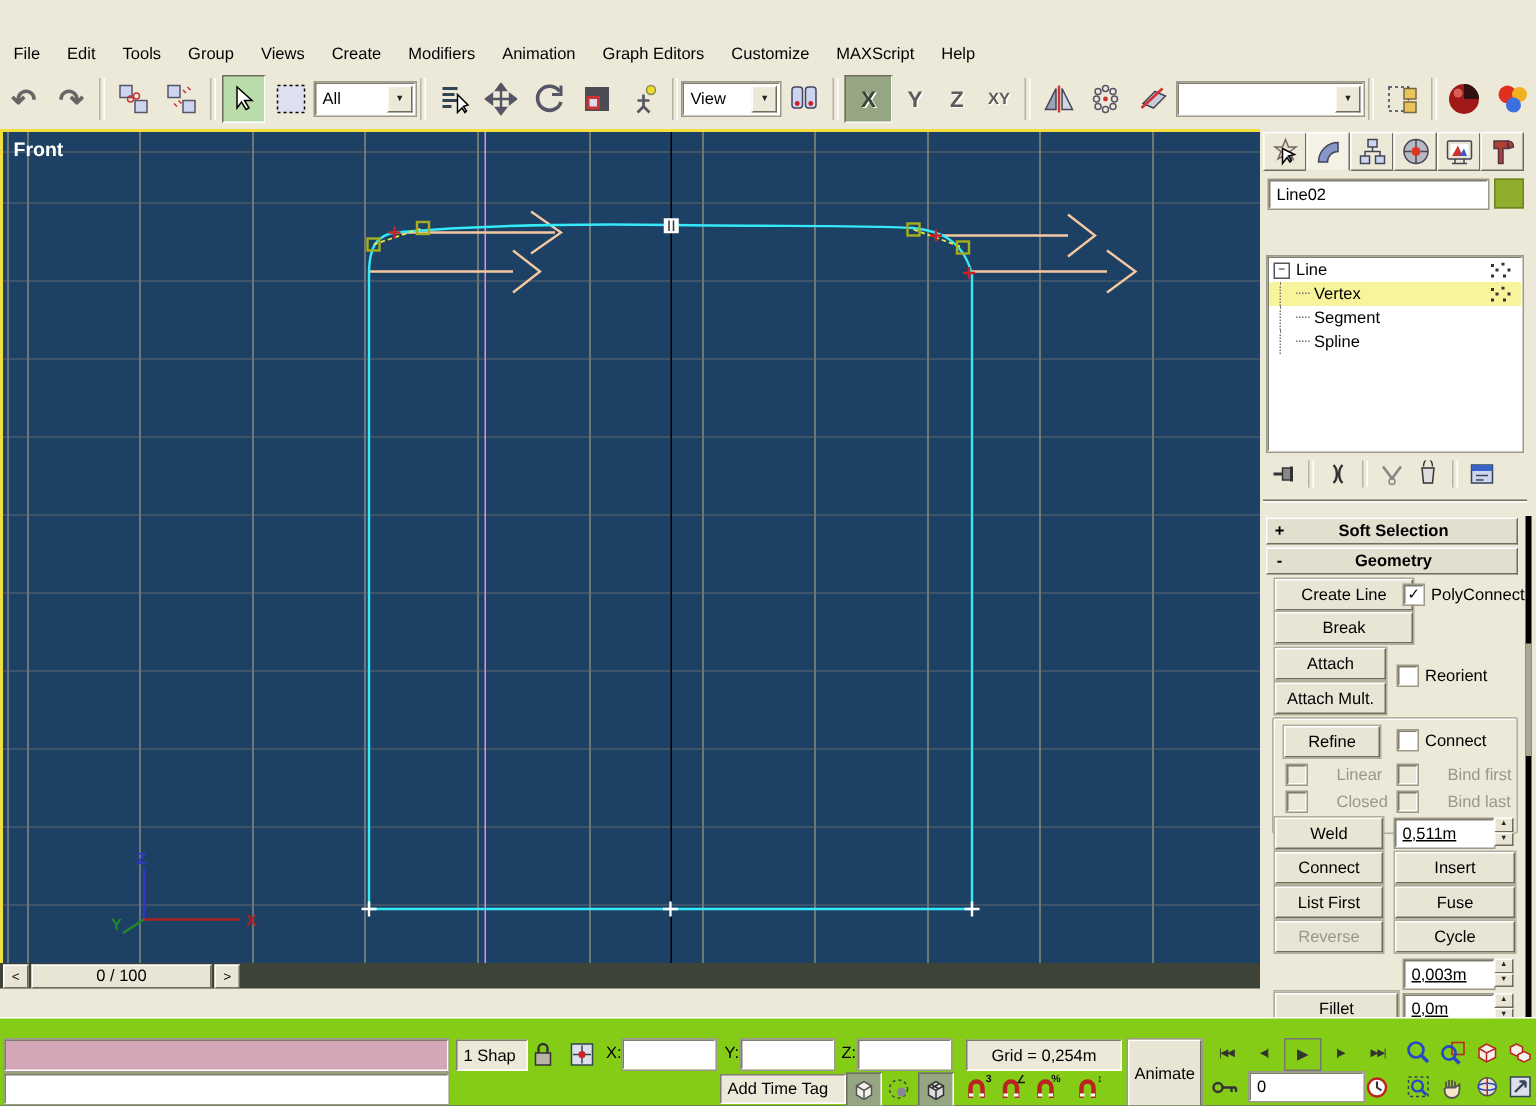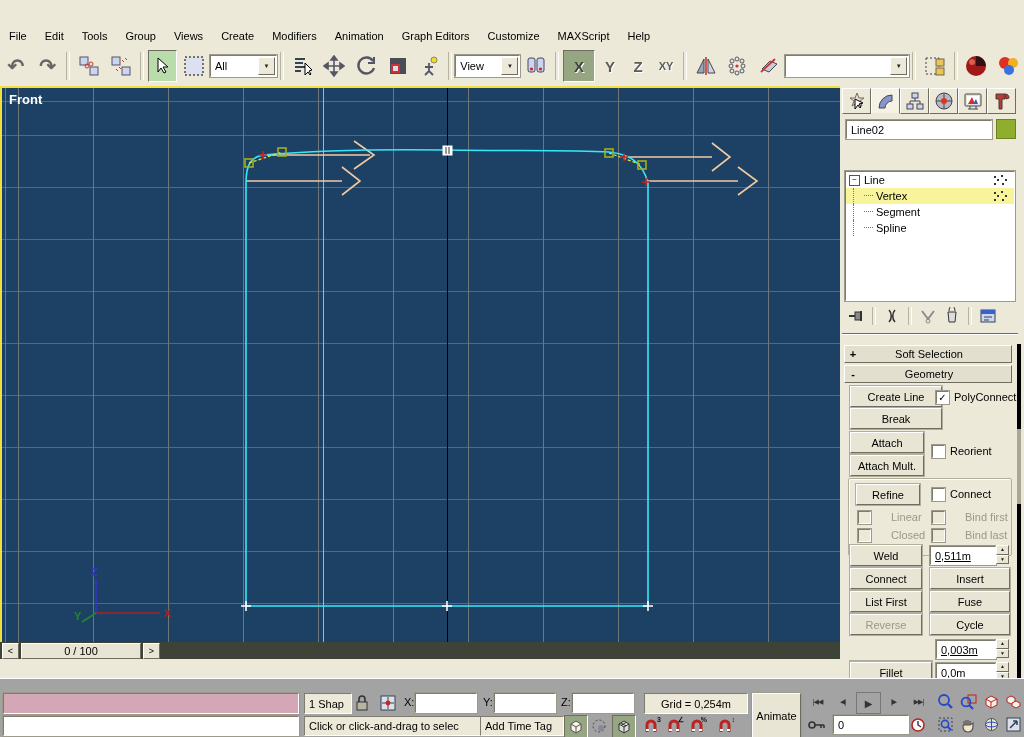--- a/index.html
+++ b/index.html
@@ -41,21 +41,21 @@
   .expbox{width:9px;height:9px;border:1px solid #555;background:#fff;font-size:8px;line-height:7px;text-align:center;margin:0 4px 0 3px;}
   .treegap{width:10px;height:16px;border-left:1px dotted #777;margin-left:7px;}
   .treestub{width:9px;height:1px;border-top:1px dotted #777;margin-right:3px;}
   .dots{position:absolute;right:3px;top:3px;}
   .stackbtns{position:absolute;left:4px;top:219px;width:176px;height:22px;display:flex;align-items:center;}
   .sbtn{width:24px;height:20px;display:flex;align-items:center;justify-content:center;}
   .ssep{width:2px;height:18px;border-left:1px solid #b8b4a2;border-right:1px solid #fff;margin:0 4px;}
   .divider{position:absolute;left:2px;top:247px;width:176px;border-top:1px solid #6f6d5f;border-bottom:1px solid #fff;}
   .rollout{position:absolute;left:4px;width:166px;height:16px;background:#e2dfcf;border:1px solid;border-color:#fff #6f6d5f #6f6d5f #fff;display:flex;align-items:center;font-weight:bold;font-size:11px;}
   .rollsign{width:16px;text-align:center;font-weight:bold;}
-  .rolltitle{flex:1;text-align:center;margin-left:-14px;font-weight:normal;}
+  .rolltitle{flex:1;text-align:center;margin-left:-14px;font-weight:bold;}
   .pbtn{position:absolute;height:19px;background:#e8e5d5;border:1px solid;border-color:#fff #6f6d5f #6f6d5f #fff;outline:1px solid #b2ae9c;display:flex;align-items:center;justify-content:center;font-size:11px;}
   .pbtn.disabled{color:#9a988a;}
   .cb{display:inline-block;width:11px;height:11px;background:#fff;border:1px solid;border-color:#7e7c6e #fff #fff #7e7c6e;outline:1px solid #9c9a8a;font-size:10px;line-height:11px;text-align:center;vertical-align:middle;}
   .cb.dis{background:#ece9d8;}
   .cblabel{margin-left:5px;vertical-align:middle;}
   .graylab{color:#9a988a;margin-left:20px;}
   .spinfield{position:absolute;height:17px;background:#fff;border:1px solid;border-color:#7e7c6e #fff #fff #7e7c6e;outline:1px solid #9c9a8a;display:flex;align-items:center;padding-left:4px;font-size:11px;text-decoration:underline;}
   .spinner{position:absolute;width:13px;height:19px;display:flex;flex-direction:column;}
   .spinner span{flex:1;background:#e8e5d5;border:1px solid;border-color:#fff #6f6d5f #6f6d5f #fff;font-size:5px;line-height:7px;text-align:center;color:#222;}
   .groupbox{position:absolute;border:1px solid #b2ae9c;border-radius:2px;box-shadow:inset 1px 1px 0 #fff;}
@@ -63,21 +63,21 @@
   #pscrollthumb{position:absolute;left:0;top:85px;width:4px;height:75px;background:#aaa694;}
   
   #timeslider{left:0;top:642px;width:840px;height:17px;background:#3e4337;display:flex;align-items:center;}
   .tsbtn{width:15px;height:14px;background:#e8e5d5;border:1px solid;border-color:#fff #6f6d5f #6f6d5f #fff;display:flex;align-items:center;justify-content:center;font-size:9px;margin-left:2px;}
   #tsslider{width:118px;height:14px;background:#e8e5d5;border:1px solid;border-color:#fff #6f6d5f #6f6d5f #fff;display:flex;align-items:center;justify-content:center;margin-left:2px;}
   #trackbar{left:0;top:659px;width:840px;height:19px;background:#9aa273;overflow:hidden;border-bottom:1px solid #6c7150;}
   #trackticks{position:absolute;left:0;top:0;width:840px;height:7px;background-image:repeating-linear-gradient(to right,#ccd2ac 0 1px,transparent 1px 8.38px);}
   .tracknum{position:absolute;top:6px;font-size:10px;color:#343828;transform:translateX(-50%);}
   #framemarker{position:absolute;left:6px;top:0;width:8px;height:18px;background:#ccd2a2;border:1px solid #4a4e38;}
   
-  #statusbar{left:0;top:678px;width:1024px;height:59px;background:#a3a3a3;border-top:1px solid #fff;}
+  #statusbar{left:0;top:678px;width:1024px;height:59px;background:#84cc16;border-top:1px solid #fff;}
   .sunkbox{position:absolute;background:#fff;border:1px solid;border-color:#7e7c6e #fff #fff #7e7c6e;outline:1px solid #9c9a8a;}
   .flatbox{position:absolute;background:#ece9d8;border:1px solid;border-color:#7e7c6e #fff #fff #7e7c6e;display:flex;align-items:center;padding-left:4px;overflow:hidden;white-space:nowrap;}
   .micon{position:absolute;width:22px;height:21px;display:flex;align-items:center;justify-content:center;}
   .micon.pressed{background:#97a682;border:1px solid;border-color:#6f6d5f #fff #fff #6f6d5f;}
   .pb{position:absolute;width:23px;height:20px;display:flex;align-items:center;justify-content:center;font-size:7px;color:#333;letter-spacing:-1px;}
   #animatebtn{position:absolute;left:752px;top:14px;width:47px;height:43px;background:#e8e5d5;border:1px solid;border-color:#fff #6f6d5f #6f6d5f #fff;outline:1px solid #9c9a8a;display:flex;align-items:center;justify-content:center;}
   .label{position:absolute;font-size:11px;}
   .sup{font-size:7px;color:#111;position:absolute;right:1px;top:1px;font-weight:bold;}
 </style>
 </head>
@@ -562,23 +562,20 @@
       </div>
     <span class="label" style="left:404px;top:17px">X:</span>
     <div class="sunkbox" style="left:415px;top:14px;width:60px;height:18px"><span></span></div>
     <span class="label" style="left:483px;top:17px">Y:</span>
     <div class="sunkbox" style="left:494px;top:14px;width:60px;height:18px"><span></span></div>
     <span class="label" style="left:561px;top:17px">Z:</span>
     <div class="sunkbox" style="left:572px;top:14px;width:60px;height:18px"><span></span></div>
     <div class="flatbox" style="left:644px;top:14px;width:102px;height:19px;justify-content:center;padding-left:0">
         <span>Grid = 0,254m</span>
       </div>
-    <div class="flatbox" style="left:304px;top:37px;width:172px;height:18px">
-        <span>Click or click-and-drag to selec</span>
-      </div>
     <div class="flatbox" style="left:480px;top:37px;width:78px;height:18px">
         <span>Add Time Tag</span>
       </div>
     <div class="micon pressed" style="left:564px;top:36px">
         <svg width="16" height="16" viewBox="0 0 16 16">
           <path d="M3 5 L8 2 L13 5 L13 11 L8 14 L3 11 Z" fill="#f4f2e6" stroke="#555"></path>
           <path d="M3 5 L8 8 L13 5 M8 8 V14" fill="none" stroke="#555"></path>
         </svg>
       </div>
     <div class="micon" style="left:588px;top:36px">

